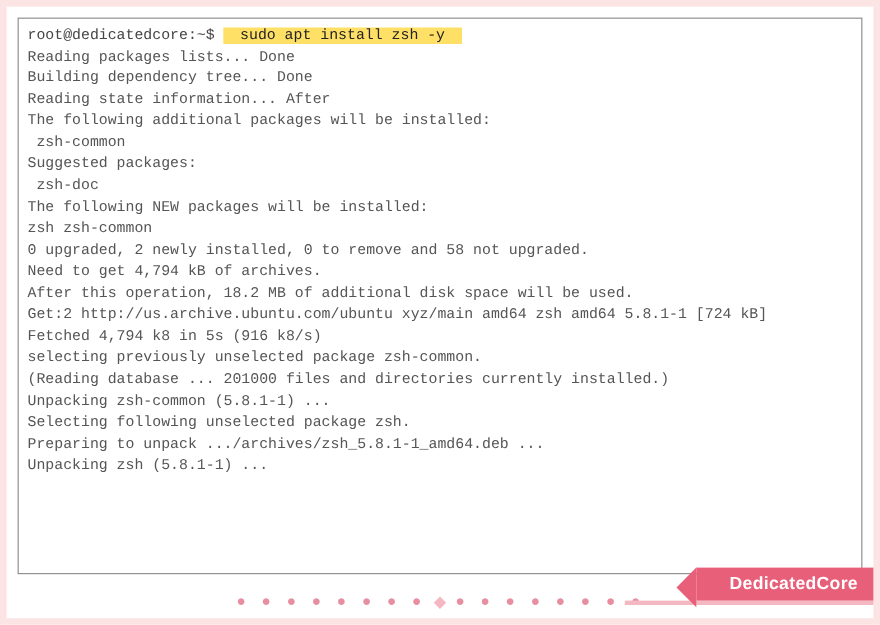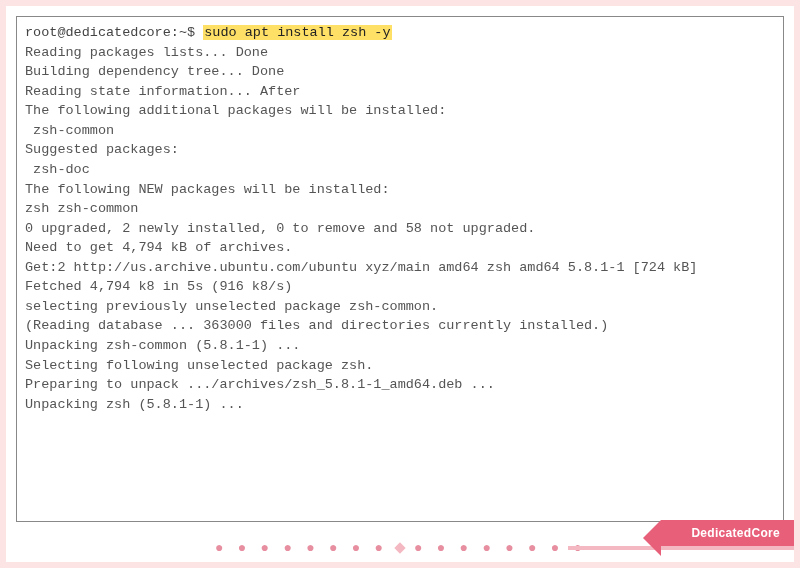--- a/index.html
+++ b/index.html
@@ -27,21 +27,21 @@
       color: #555;
       white-space: pre-wrap;
       word-break: break-all;
       line-height: 1.45;
     }
     .prompt-line { color: #444; }
     .prompt-text { color: #444; margin-top: 40px; }
     .cmd-highlight {
       background: #ffe066;
       color: #222;
-      padding: 0 1px;
+      padding: 0 15px;
     }
     .footer {
       position: absolute;
       left: 0;
       right: 0;
       bottom: 0;
       height: 40px;
     }
     .dots {
       position: absolute;
@@ -64,21 +64,21 @@
       margin: 0 4px;
     }
     .brand-tab {
       position: absolute;
       right: -6px;
       bottom: 16px;
       background: #e85f7a;
       color: #fff;
       font-family: Arial, sans-serif;
       font-weight: 700;
-      font-size: 12px;
+      font-size: 16px;
       padding: 6px 20px 6px 30px;
       letter-spacing: 0.3px;
     }
     .brand-tab::before {
       content: "";
       position: absolute;
       left: -18px;
       top: 0;
       border-top: 18px solid transparent;
       border-bottom: 18px solid transparent;
@@ -104,24 +104,25 @@
   <div class="line">Building dependency tree... Done</div>
   <div class="line">Reading state information... After</div>
   <div class="line">The following additional packages will be installed:</div>
   <div class="line"> zsh-common</div>
   <div class="line">Suggested packages:</div>
   <div class="line"> zsh-doc</div>
   <div class="line">The following NEW packages will be installed:</div>
   <div class="line">zsh zsh-common</div>
   <div class="line">0 upgraded, 2 newly installed, 0 to remove and 58 not upgraded.</div>
   <div class="line">Need to get 4,794 kB of archives.</div>
+  <div class="line">After this operation, 18.2 MB of additional disk space will be used.</div>
   <div class="line">Get:2 http://us.archive.ubuntu.com/ubuntu xyz/main amd64 zsh amd64 5.8.1-1 [724 kB]</div>
   <div class="line">Fetched 4,794 k8 in 5s (916 k8/s)</div>
   <div class="line">selecting previously unselected package zsh-common.</div>
-  <div class="line">(Reading database ... 363000 files and directories currently installed.)</div>
+  <div class="line">(Reading database ... 201000 files and directories currently installed.)</div>
   <div class="line">Unpacking zsh-common (5.8.1-1) ...</div>
   <div class="line">Selecting following unselected package zsh.</div>
   <div class="line">Preparing to unpack .../archives/zsh_5.8.1-1_amd64.deb ...</div>
   <div class="line">Unpacking zsh (5.8.1-1) ...</div>
 </div>
 
 <div class="footer">
   <div class="dots">
     <span>● ● ● ● ● ● ● ●</span>
     <span class="diamond"></span>

